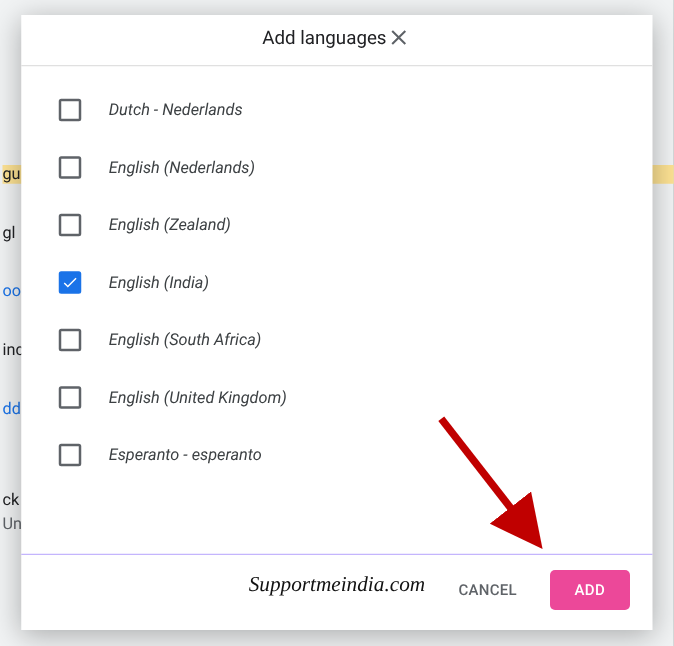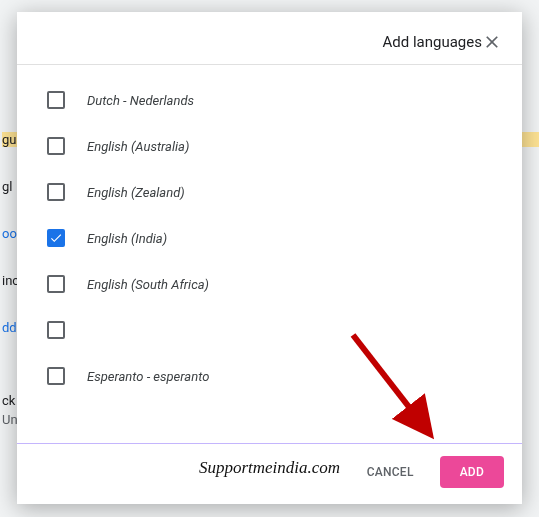--- a/index.html
+++ b/index.html
@@ -1,21 +1,21 @@
 <!DOCTYPE html>
 <html><head>
   <meta charset="utf-8">
   <style>
     * { margin: 0; padding: 0; box-sizing: border-box; font-family: Roboto, Arial, sans-serif; }
     body { width: 539px; height: 517px; background: #5f6368; overflow: hidden; position: relative; }
     .dialog {
       position: absolute; left: 17px; top: 12px; width: 505px; height: 492px;
       background: #fff; box-shadow: 0 4px 22px rgba(0,0,0,0.3); display: flex; flex-direction: column;
     }
-    .dialog-header { display: flex; align-items: center; justify-content: flex-end; padding: 20px 20px 12px 20px; }
+    .dialog-header { display: flex; align-items: center; justify-content: center; padding: 8px 20px 12px 20px; }
     .dialog-title { font-size: 15px; color: #202124; }
     .close-icon { width: 20px; height: 20px; color: #5f6368; cursor: pointer; display: flex; align-items: center; justify-content: center; }
     .divider { height: 1px; background: #e0e0e0; margin: 0 0 0 0; }
     .scroll-area { flex: 1; overflow-y: scroll; padding: 12px 10px 0 30px; }
     .lang-row { display: flex; align-items: center; padding: 14px 0; }
     .checkbox {
       width: 18px; height: 18px; border: 2px solid #5f6368; border-radius: 2px;
       display: flex; align-items: center; justify-content: center; margin-right: 22px; cursor: pointer;
     }
     .checkbox.checked { background: #1a73e8; border-color: #1a73e8; }
@@ -78,40 +78,41 @@
 
   <div class="divider"></div>
 
   <div class="scroll-area" id="lang-list">
       <div class="lang-row">
         <div class="checkbox"></div>
         <span class="lang-label">Dutch - Nederlands</span>
       </div>
       <div class="lang-row">
         <div class="checkbox"></div>
-        <span class="lang-label">English (Australia)</span>
+        <span class="lang-label">English (Nederlands)</span>
       </div>
       <div class="lang-row">
         <div class="checkbox"></div>
         <span class="lang-label">English (Zealand)</span>
       </div>
       <div class="lang-row">
         <div class="checkbox checked">
           <svg viewBox="0 0 24 24">
             <path fill="#fff" d="M9 16.17L4.83 12l-1.42 1.41L9 19 21 7l-1.41-1.41z"></path>
           </svg>
         </div>
         <span class="lang-label">English (India)</span>
       </div>
       <div class="lang-row">
         <div class="checkbox"></div>
         <span class="lang-label">English (South Africa)</span>
       </div>
       <div class="lang-row">
         <div class="checkbox"></div>
+        <span class="lang-label">English (United Kingdom)</span>
       </div>
       <div class="lang-row">
         <div class="checkbox"></div>
         <span class="lang-label">Esperanto - esperanto</span>
       </div>
     </div>
 
   <div class="dialog-footer">
     <div class="watermark">Supportmeindia.com</div>
     <button class="btn btn-cancel">CANCEL</button>

